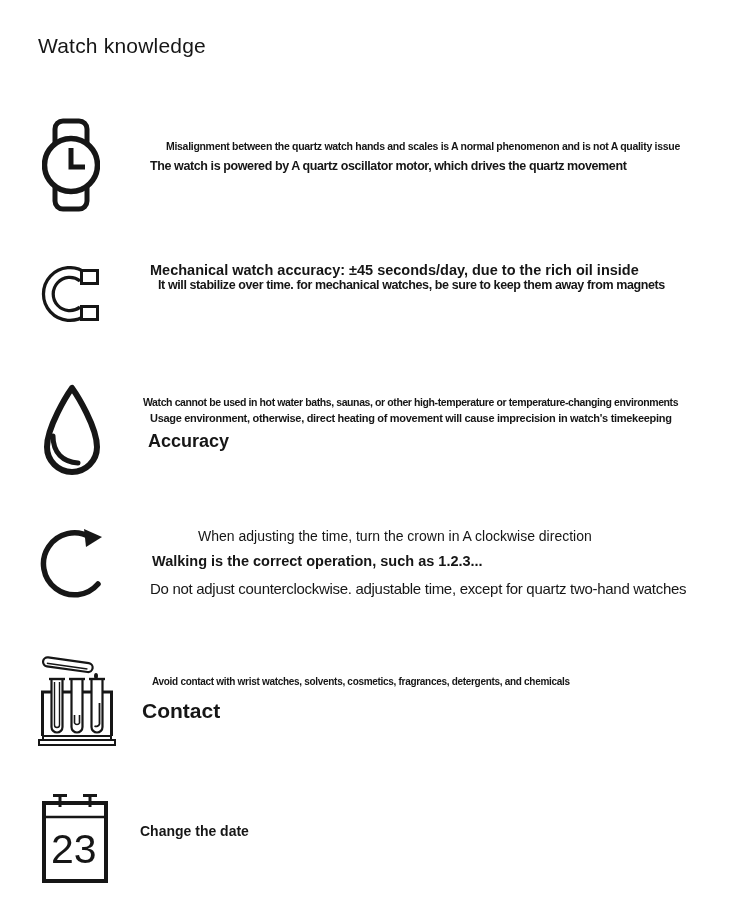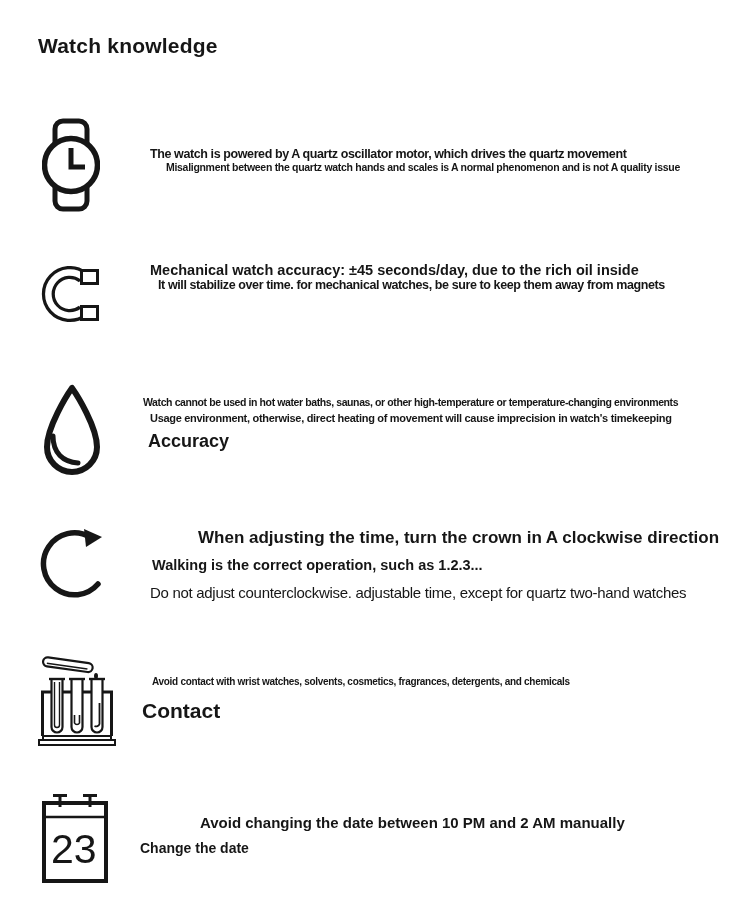--- a/index.html
+++ b/index.html
@@ -1,37 +1,37 @@
 <!DOCTYPE html>
 <html><head>
 <meta charset="utf-8">
 <style>
   html,body{margin:0;padding:0}
   body{
     width:750px;height:909px;background:#ffffff;position:relative;overflow:hidden;
     font-family:"Liberation Sans",sans-serif;color:#161616;
   }
-  .page-title{position:absolute;left:38px;top:34px;font-size:21px;font-weight:700;letter-spacing:.2px}
+  .page-title{position:absolute;left:38px;top:34px;font-size:21px;font-weight:400;letter-spacing:.2px}
   .sec{position:absolute;left:0;width:750px}
   .icon{position:absolute;line-height:0}
   .txt{position:absolute;left:140px;top:0}
   .line{white-space:nowrap}
   
   .s1l1{font-size:10.5px;font-weight:700;padding-left:26px;letter-spacing:-.3px}
   .s1l2{font-size:12.5px;font-weight:700;padding-left:10px;margin-top:7px;letter-spacing:-.4px}
   
   .s2l1{font-size:14.5px;font-weight:700;padding-left:10px}
   .s2l2{font-size:12.5px;font-weight:700;padding-left:18px;margin-top:0;letter-spacing:-.4px}
   .s2l3{font-size:11px;font-weight:400;padding-left:10px;margin-top:10px;letter-spacing:-.2px}
   
   .s3l1{font-size:10.5px;font-weight:700;padding-left:3px;letter-spacing:-.4px}
   .s3l2{font-size:11px;font-weight:700;padding-left:10px;margin-top:4px;letter-spacing:-.3px}
   .s3l3{font-size:18px;font-weight:700;padding-left:8px;margin-top:7px}
   
-  .s4l1{font-size:17px;font-weight:700;padding-left:58px}
+  .s4l1{font-size:14px;font-weight:400;padding-left:58px}
   .s4l2{font-size:14.5px;font-weight:700;padding-left:12px;margin-top:9px}
   .s4l3{font-size:15px;font-weight:400;padding-left:10px;margin-top:11px;letter-spacing:-.3px}
   
   .s5l1{font-size:10px;font-weight:700;padding-left:12px;letter-spacing:-.3px}
   .s5l2{font-size:21px;font-weight:700;padding-left:2px;margin-top:12px}
   
   .s6l1{font-size:15px;font-weight:700;padding-left:60px}
   .s6l2{font-size:14px;font-weight:700;padding-left:0;margin-top:9px}
   .cal-num{font-family:"Liberation Sans",sans-serif;font-weight:400}
 </style>
@@ -42,22 +42,22 @@
 
 <div class="sec" style="top:118px">
   <div class="icon" style="left:42px;top:0">
     <svg width="58" height="94" viewBox="0 0 58 94">
       <rect x="13" y="3" width="32" height="88" rx="8" fill="none" stroke="#161616" stroke-width="5"></rect>
       <circle cx="29" cy="47" r="26.5" fill="#ffffff" stroke="#161616" stroke-width="5.5"></circle>
       <path d="M29 30 V49 H43" fill="none" stroke="#161616" stroke-width="5" stroke-linecap="butt" stroke-linejoin="miter"></path>
     </svg>
   </div>
   <div class="txt" style="top:22px">
+    <div class="line s1l1">Misalignment between the quartz watch hands and scales is A normal phenomenon and is not A quality issue</div>
     <div class="line s1l2">The watch is powered by A quartz oscillator motor, which drives the quartz movement</div>
-    <div class="line s1l1">Misalignment between the quartz watch hands and scales is A normal phenomenon and is not A quality issue</div>
   </div>
 </div>
 
 <div class="sec" style="top:262px">
   <div class="icon" style="left:40px;top:4px">
     <svg width="64" height="58" viewBox="0 0 64 58">
       <path d="M43 11 A21.5 21.5 0 1 0 43 45" fill="none" stroke="#161616" stroke-width="13"></path>
       <path d="M43 11 A21.5 21.5 0 1 0 43 45" fill="none" stroke="#ffffff" stroke-width="6.5"></path>
       <rect x="41.5" y="4.5" width="16" height="13" fill="#ffffff" stroke="#161616" stroke-width="3"></rect>
       <rect x="41.5" y="40.5" width="16" height="13" fill="#ffffff" stroke="#161616" stroke-width="3"></rect>
@@ -133,16 +133,15 @@
       <rect x="4" y="12" width="62" height="78" fill="#ffffff" stroke="#161616" stroke-width="4"></rect>
       <line x1="4" y1="26" x2="66" y2="26" stroke="#161616" stroke-width="2.6"></line>
       <line x1="20" y1="3.5" x2="20" y2="16" stroke="#161616" stroke-width="3"></line>
       <line x1="13" y1="4.5" x2="27" y2="4.5" stroke="#161616" stroke-width="3"></line>
       <line x1="50" y1="3.5" x2="50" y2="16" stroke="#161616" stroke-width="3"></line>
       <line x1="43" y1="4.5" x2="57" y2="4.5" stroke="#161616" stroke-width="3"></line>
       <text class="cal-num" x="11" y="72" font-size="41" fill="#161616">23</text>
     </svg>
   </div>
   <div class="txt" style="top:23px">
-    <div class="line s6l1">Avoid changing the date between 10 PM and 2 AM manually</div>
     <div class="line s6l2">Change the date</div>
   </div>
 </div>
 
 </body></html>

